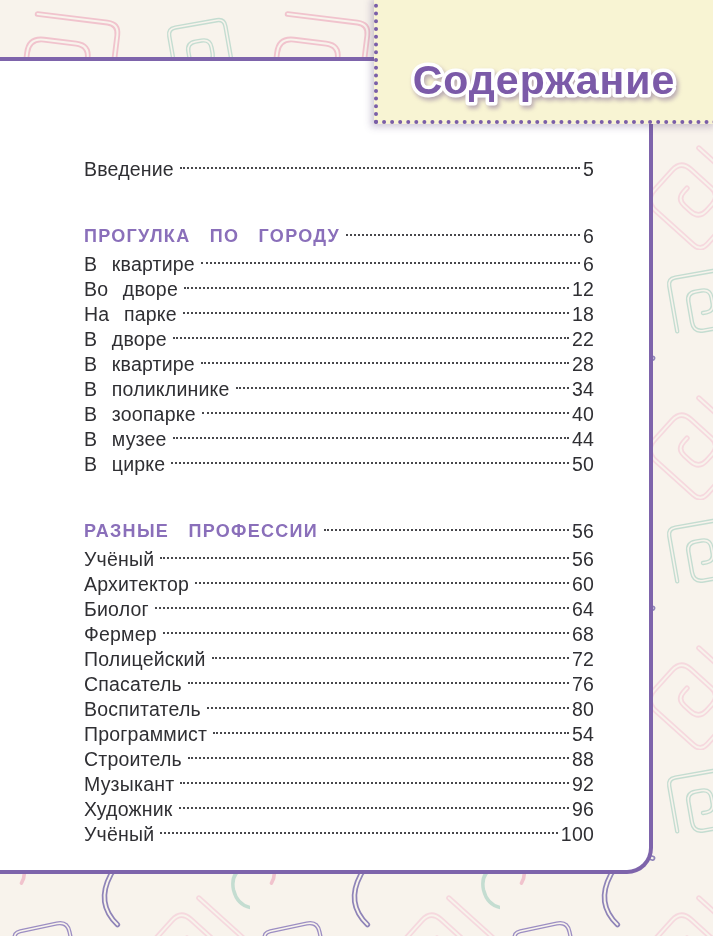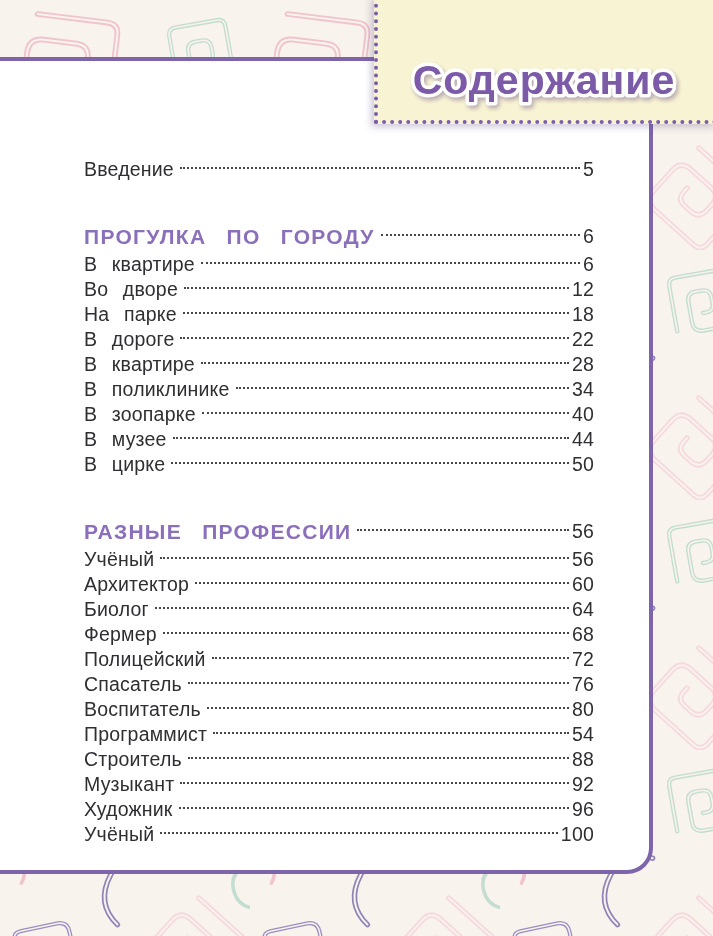--- a/index.html
+++ b/index.html
@@ -62,21 +62,21 @@
     flex: 1 1 auto;
     border-bottom: 2.4px dotted #47474b;
     margin: 0 3px 4px 6px;
     min-width: 20px;
   }
   .row .page { white-space: nowrap; }
   .sec { margin-top: 39px; }
   .row.h { height: 31px; }
   .row.h .label {
     color: #8a6fba; font-weight: bold;
-    font-size: 21px; letter-spacing: 1.3px; word-spacing: 13px;
+    font-size: 18px; letter-spacing: 1.3px; word-spacing: 13px;
   }
 </style>
 </head>
 <body>
 
 <div class="stage">
 
   <svg class="bg-svg" width="713" height="936" xmlns="http://www.w3.org/2000/svg">
     <defs>
       <path id="sq" fill="none" stroke-linecap="round" stroke-linejoin="round" d="M -40 -46 L 34 -46 Q 46 -46 46 -34 L 46 34 Q 46 46 34 46 L -28 46 Q -46 46 -46 28 L -46 -4 Q -46 -20 -30 -20 L 4 -20 Q 18 -20 18 -6 L 18 4 Q 18 18 4 18 L -6 18 Q -18 18 -18 6 L -18 0"></path>
@@ -137,21 +137,21 @@
     <span class="label">Во дворе</span>
     <span class="leader"></span>
     <span class="page">12</span>
   </div>
           <div class="row">
     <span class="label">На парке</span>
     <span class="leader"></span>
     <span class="page">18</span>
   </div>
           <div class="row">
-    <span class="label">В дороге</span>
+    <span class="label">В дворе</span>
     <span class="leader"></span>
     <span class="page">22</span>
   </div>
           <div class="row">
     <span class="label">В квартире</span>
     <span class="leader"></span>
     <span class="page">28</span>
   </div>
           <div class="row">
     <span class="label">В поликлинике</span>

